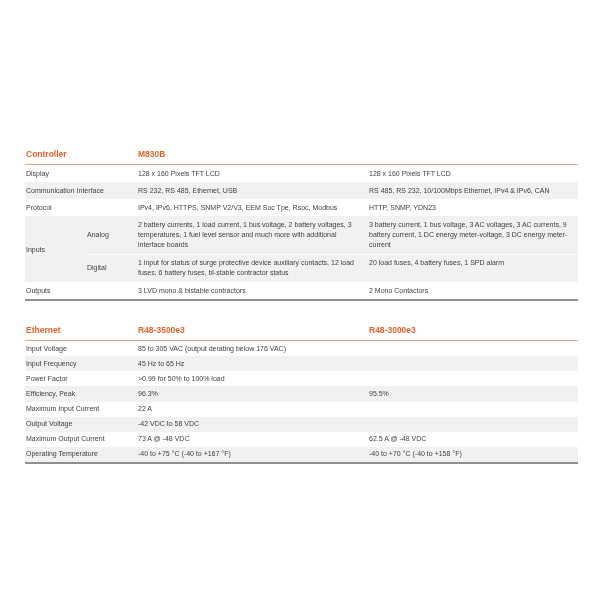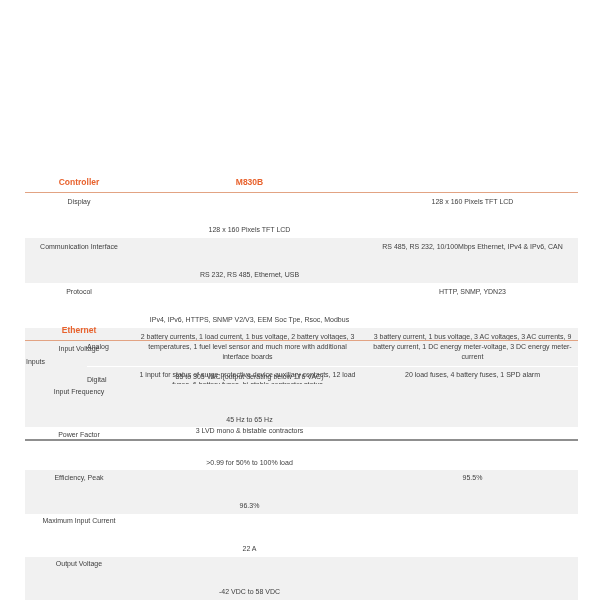--- a/index.html
+++ b/index.html
@@ -3,41 +3,40 @@
 <meta charset="utf-8">
 <style>
   html, body { margin: 0; padding: 0; background: #ffffff; }
   #canvas {
     position: relative;
     width: 600px;
     height: 600px;
     background: #ffffff;
     font-family: "Liberation Sans", sans-serif;
     overflow: hidden;
-    text-align: center;
   }
   .spec-table {
     position: absolute;
     left: 25px;
     width: 553px;
     border-bottom: 2.5px solid #8f8f8f;
   }
   #controller-table { top: 149px; }
   #rectifier-table  { top: 325px; }
 
   .thead {
     display: flex;
     align-items: flex-end;
     padding-bottom: 5px;
     border-bottom: 1.2px solid #e2a383;
   }
   .thead .cell { color: #e8622d; font-weight: bold; font-size: 8.5px; }
 
   .c1 { width: 113px; box-sizing: border-box; padding-left: 1px; padding-right: 6px; }
-  .c2 { width: 231px; box-sizing: border-box; padding-right: 8px; margin-top: 28px; }
+  .c2 { width: 231px; box-sizing: border-box; padding-right: 8px; }
   .c3 { flex: 1;      box-sizing: border-box; padding-right: 2px; }
 
   .row {
     display: flex;
     font-size: 7px;
     line-height: 1.45;
     color: #3e3e3e;
     padding: 3.5px 0;
   }
   #rectifier-table .row { padding: 2.5px 0; }
@@ -117,20 +116,22 @@
       <div class="c2">3 LVD mono &amp; bistable contractors</div>
       <div class="c3">2 Mono Contactors</div>
     </div>
 
   </div>
 
   <div class="spec-table" id="rectifier-table">
 
     <div class="thead">
       <div class="cell c1">Ethernet</div>
+      <div class="cell c2">R48-3500e3</div>
+      <div class="cell c3">R48-3000e3</div>
     </div>
 
     <div class="row">
       <div class="c1">Input Voltage</div>
       <div class="c2">85 to 305 VAC (output derating below 176 VAC)</div>
       <div class="c3"></div>
     </div>
 
     <div class="row bg-alt">
       <div class="c1">Input Frequency</div>

